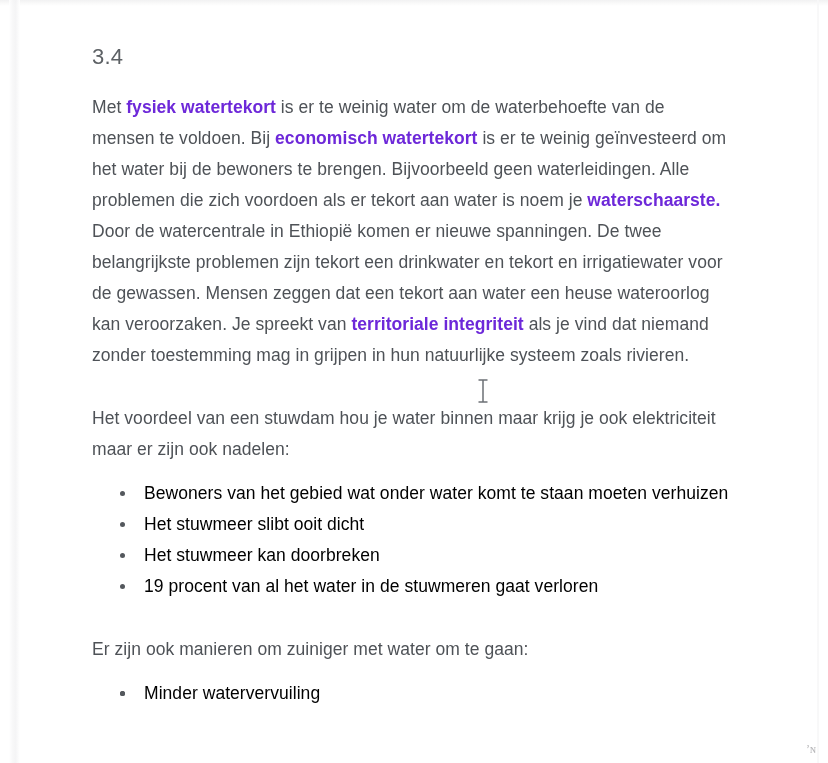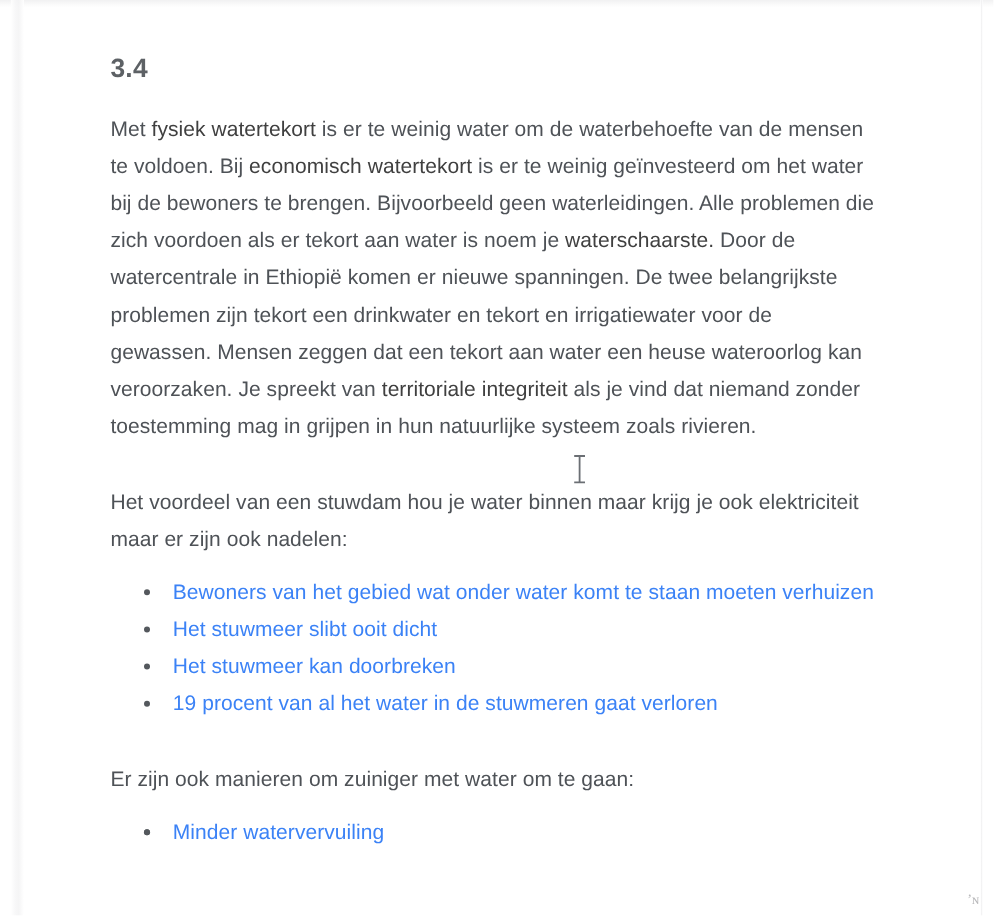--- a/index.html
+++ b/index.html
@@ -47,51 +47,51 @@
     position: absolute;
     left: 92px;
     top: 42px;
     width: 640px;
   }
 
   #section-heading {
     color: #5d6165;
     font-size: 22px;
     line-height: 30px;
-    font-weight: 700;
+    font-weight: 400;
     letter-spacing: .2px;
     margin: 0 0 20px 0;
   }
 
   .paragraph {
     color: #4e5257;
     font-size: 17.5px;
     line-height: 31px;
     font-weight: 400;
     margin: 0;
     letter-spacing: .05px;
     text-rendering: optimizeLegibility;
   }
   .paragraph + .paragraph,
   .bullet-list + .paragraph {
     margin-top: 32px;
   }
   .paragraph b {
-    font-weight: 400;
-    color: #404040;
+    font-weight: 700;
+    color: #6d28d9;
   }
 
   .bullet-list {
     list-style: none;
     margin: 13px 0 0 0;
     padding: 0;
   }
   .bullet-list li {
     position: relative;
-    color: #3b82f6;
+    color: #000000;
     font-size: 17.5px;
     line-height: 31px;
     padding-left: 52px;
     letter-spacing: .05px;
   }
   .bullet-list li .bullet-dot {
     position: absolute;
     left: 28px;
     top: 13px;
     width: 5px;

